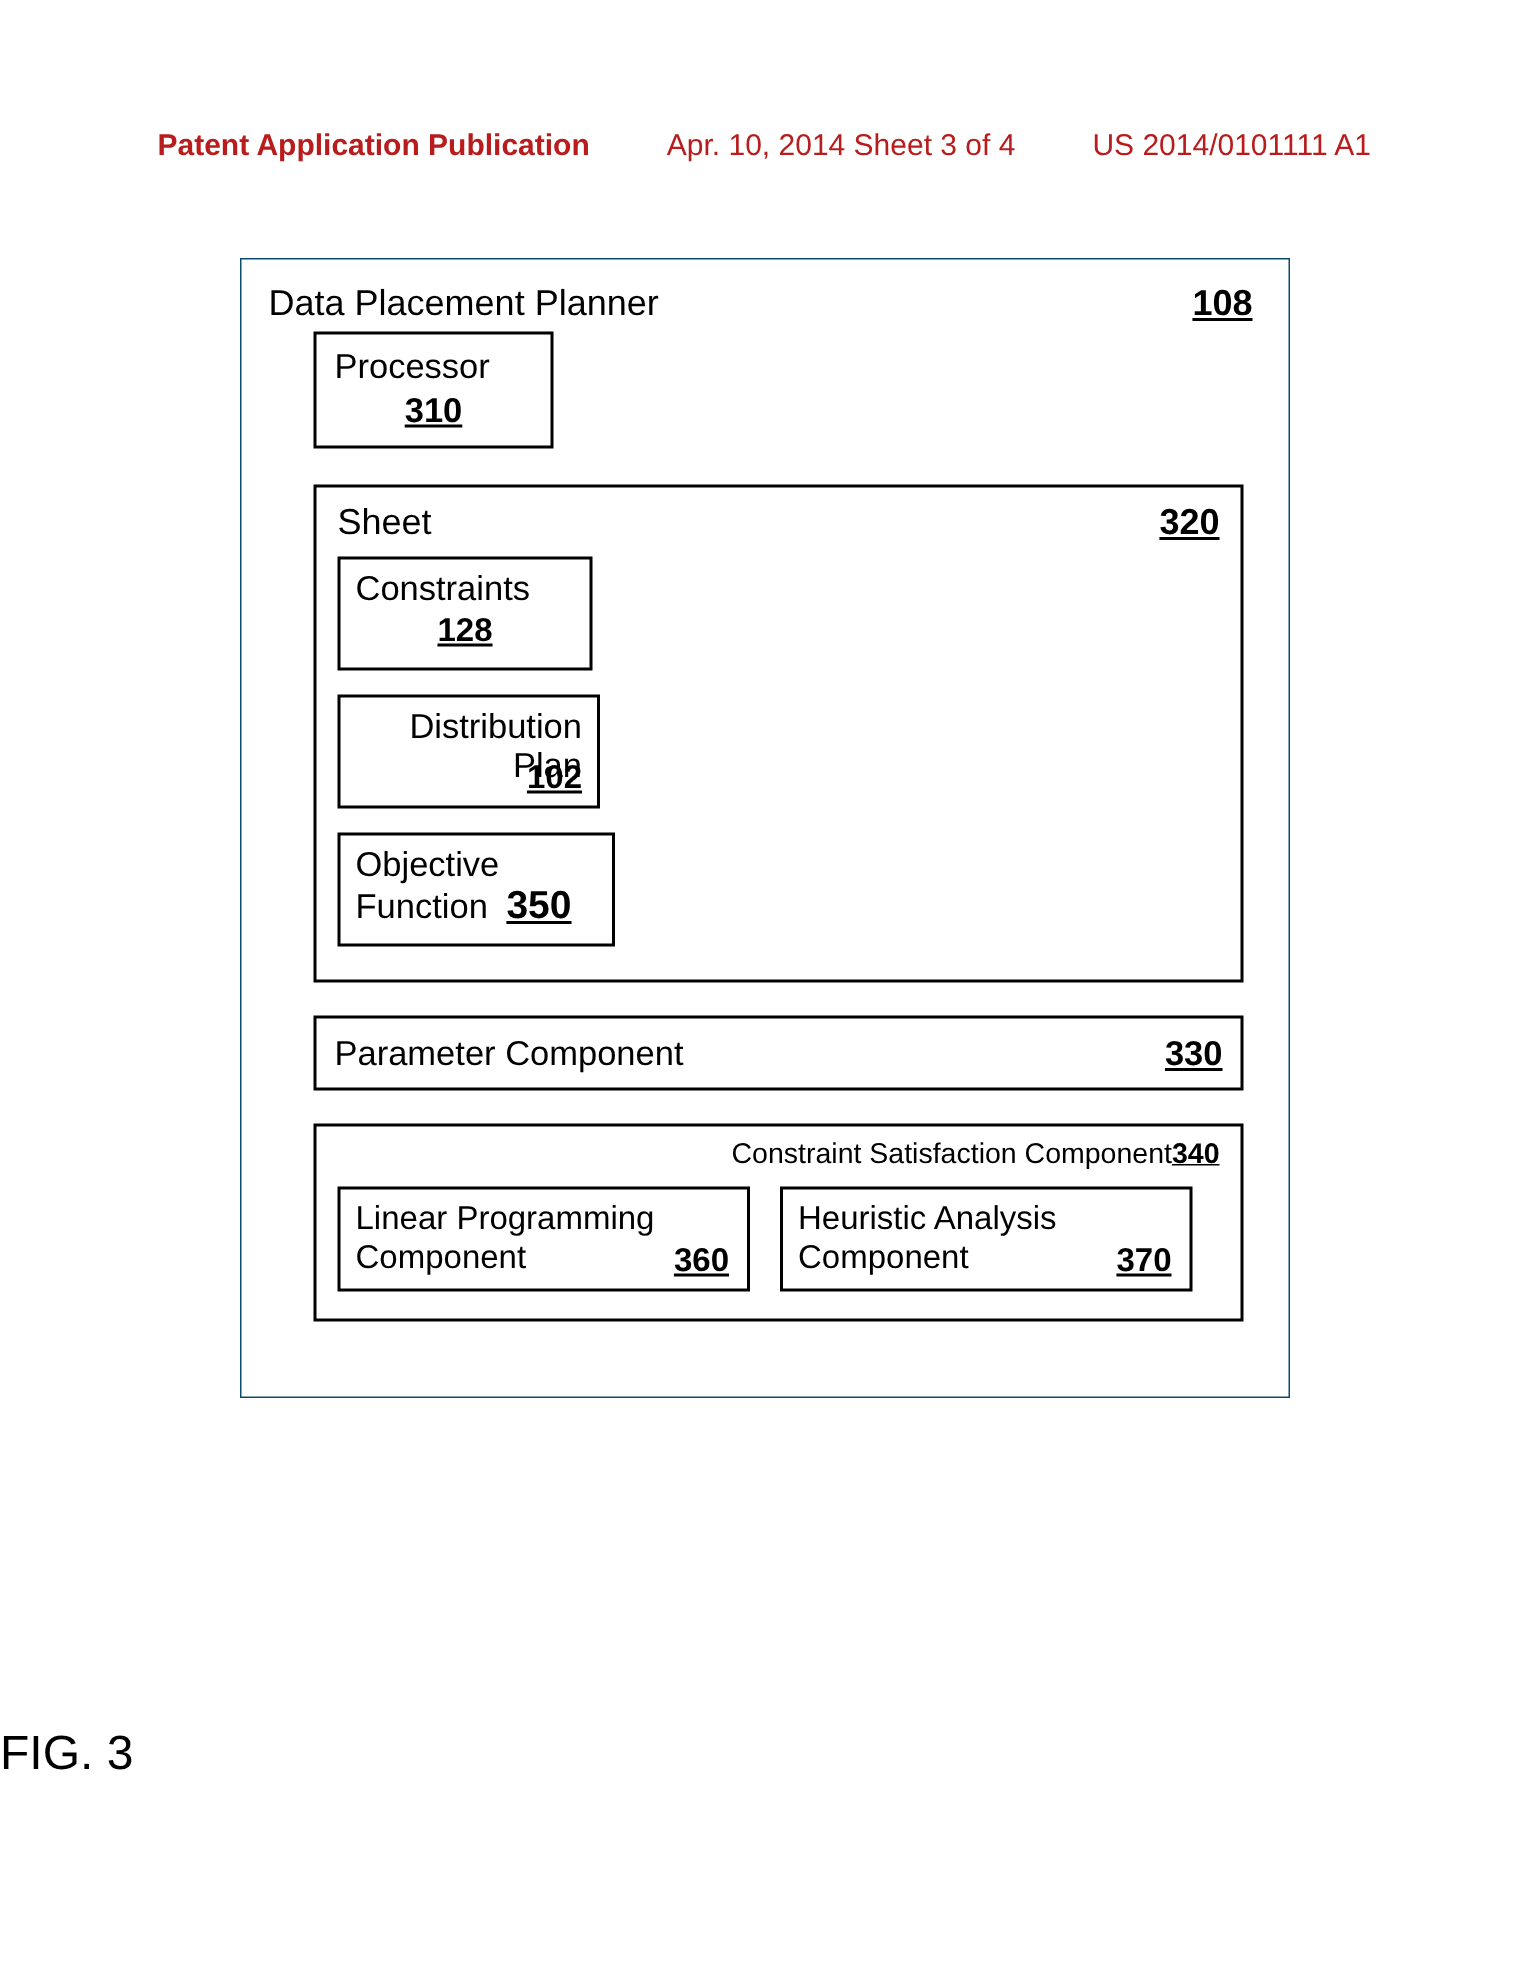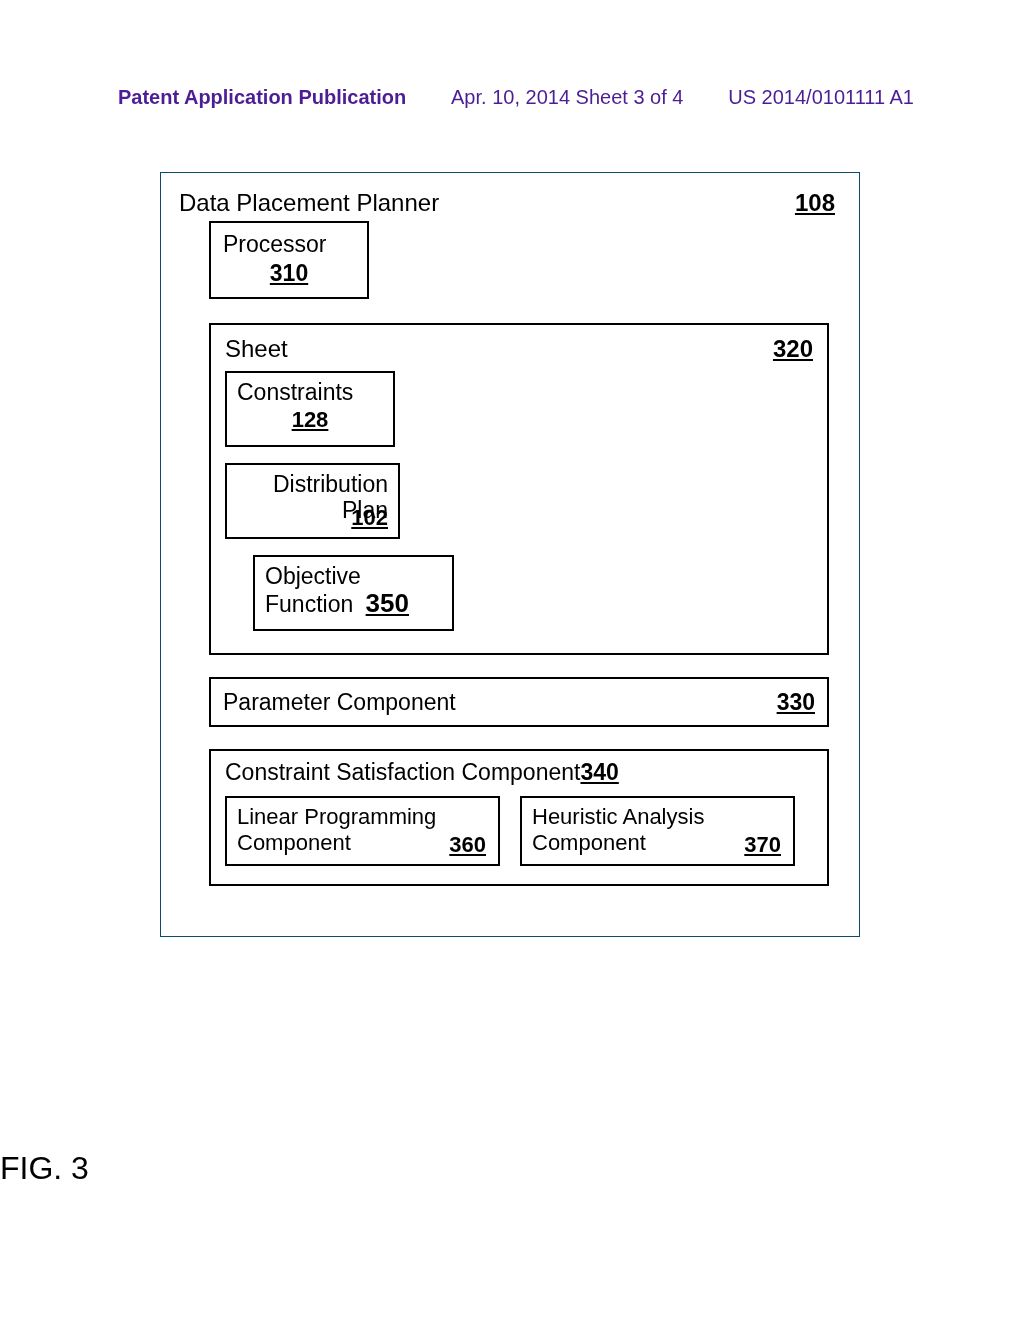--- a/index.html
+++ b/index.html
@@ -11,26 +11,26 @@
     position: relative;
   }
   .page {
     width: 1024px;
     height: 1320px;
     position: relative;
   }
   .header {
     position: absolute;
     top: 86px;
-    left: 118px;
+    left: 105px;
     right: 110px;
     display: flex;
     justify-content: space-between;
     font-size: 20px;
-    color: #4c1d95;
+    color: #b91c1c;
   }
   .header .left { font-weight: bold; }
   .header .mid { }
   .header .right { }
   .diagram {
     position: absolute;
     top: 172px;
     left: 160px;
     width: 700px;
     border: 1px solid #0c4a6e;
@@ -93,40 +93,40 @@
   }
   .small .refcenter {
     text-align: center;
     margin-top: 2px;
     font-weight: bold;
     text-decoration: underline;
     font-size: 22px;
   }
   .constraints { width: 170px; }
   .distribution { width: 175px; text-align: right; }
-  .objective { width: 201px; margin-left: 28px; }
+  .objective { width: 185px; }
   .param {
     margin-left: 30px;
     margin-top: 22px;
     width: 620px;
     display: flex;
     justify-content: space-between;
     align-items: center;
     height: 50px;
   }
   .csc {
     margin-left: 30px;
     margin-top: 22px;
     width: 620px;
     padding: 8px 14px 18px 14px;
   }
   .csc-title {
     display: flex;
-    justify-content: flex-start;
-    font-size: 23px;
+    justify-content: flex-end;
+    font-size: 19px;
     margin-bottom: 10px;
   }
   .row2 {
     display: flex;
     gap: 20px;
   }
   .lp, .ha {
     border: 2px solid #000;
     padding: 6px 10px;
     font-size: 22px;

